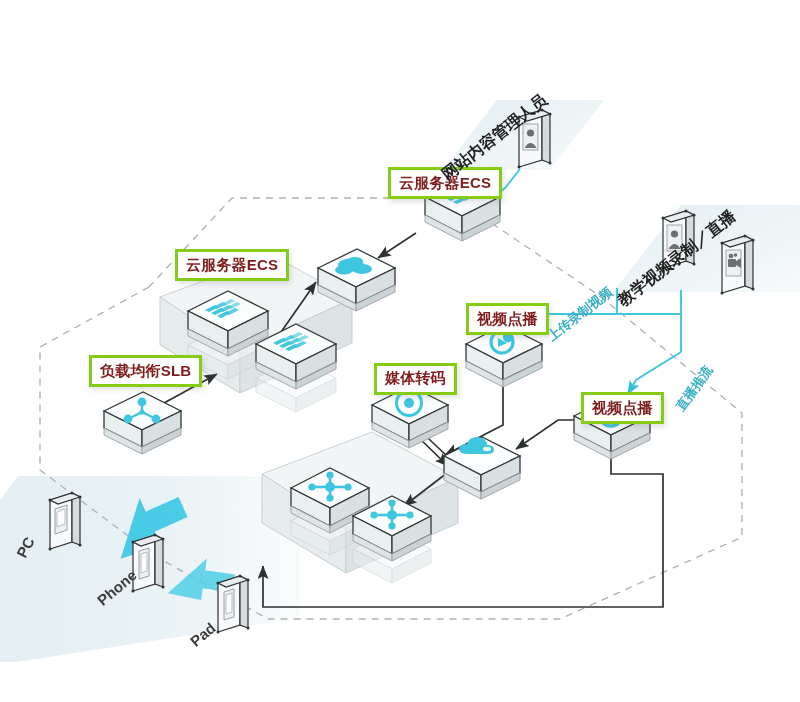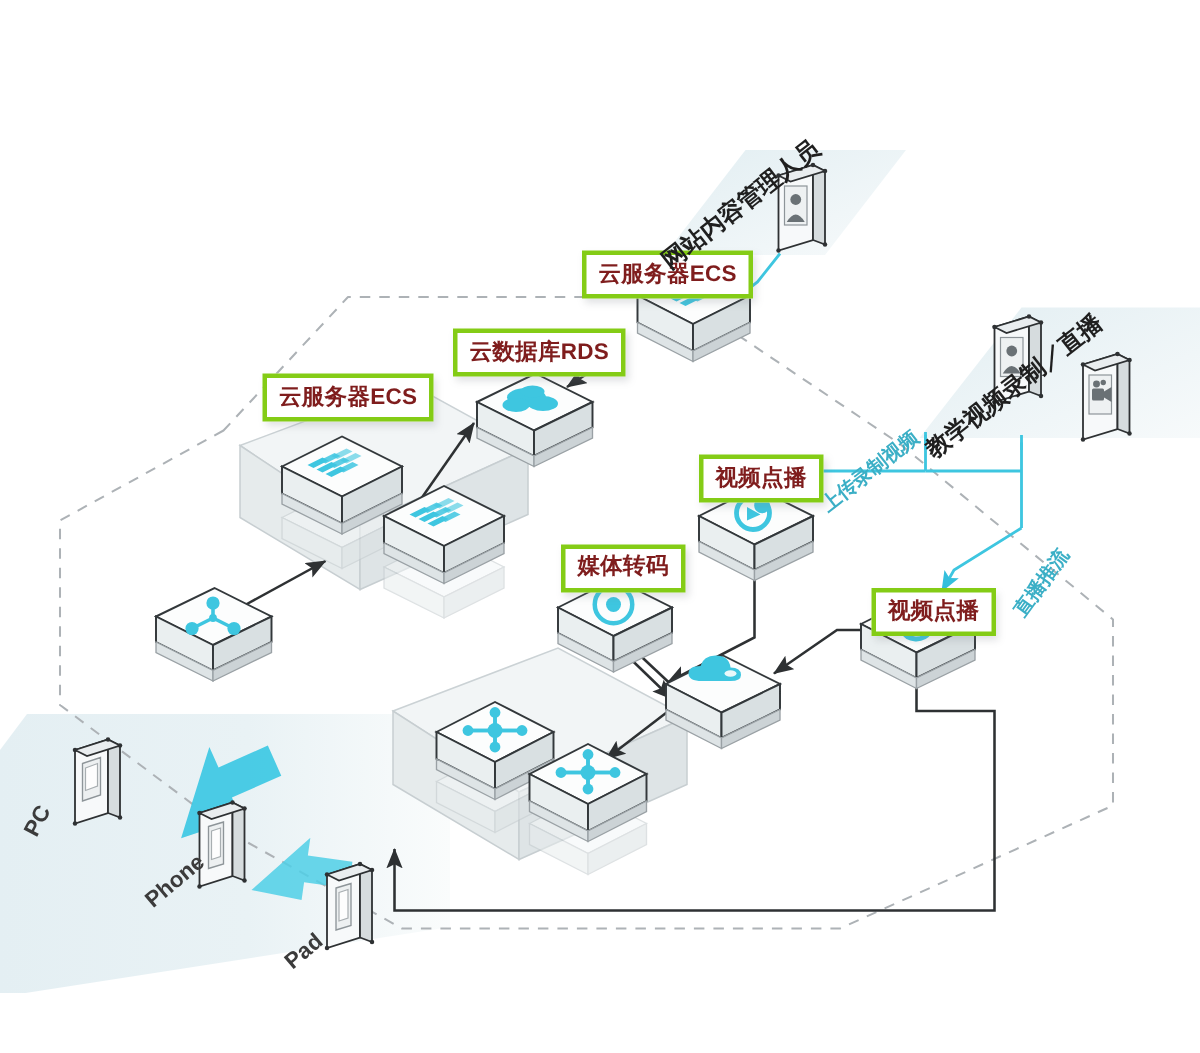--- a/index.html
+++ b/index.html
@@ -445,24 +445,24 @@
     <circle cx="240" cy="576" r="1.5" fill="#2E3133"></circle>
     <circle cx="248" cy="580" r="1.5" fill="#2E3133"></circle>
     <circle cx="218" cy="632" r="1.5" fill="#2E3133"></circle>
     <circle cx="248" cy="628" r="1.5" fill="#2E3133"></circle>
   </g>
 
 </svg>
 
 <div class="lbl" style="left:388px;top:167px;">云服务器ECS</div>
 
-<div class="lbl" style="left:302px;top:219px;">云数据库RDS</div>
 
 <div class="lbl" style="left:175px;top:249px;">云服务器ECS</div>
 
+<div class="lbl" style="left:89px;top:355px;">负载均衔SLB</div>
 
 <div class="lbl" style="left:466px;top:303px;">视频点播</div>
 
 <div class="lbl" style="left:374px;top:363px;font-family:Liberation Serif, serif;">媒体转码</div>
 
 <div class="lbl" style="left:581px;top:392px;">视频点播</div>
 
 
 
 <div class="rot dark" style="left:449px;top:167px;font-size:16px;

